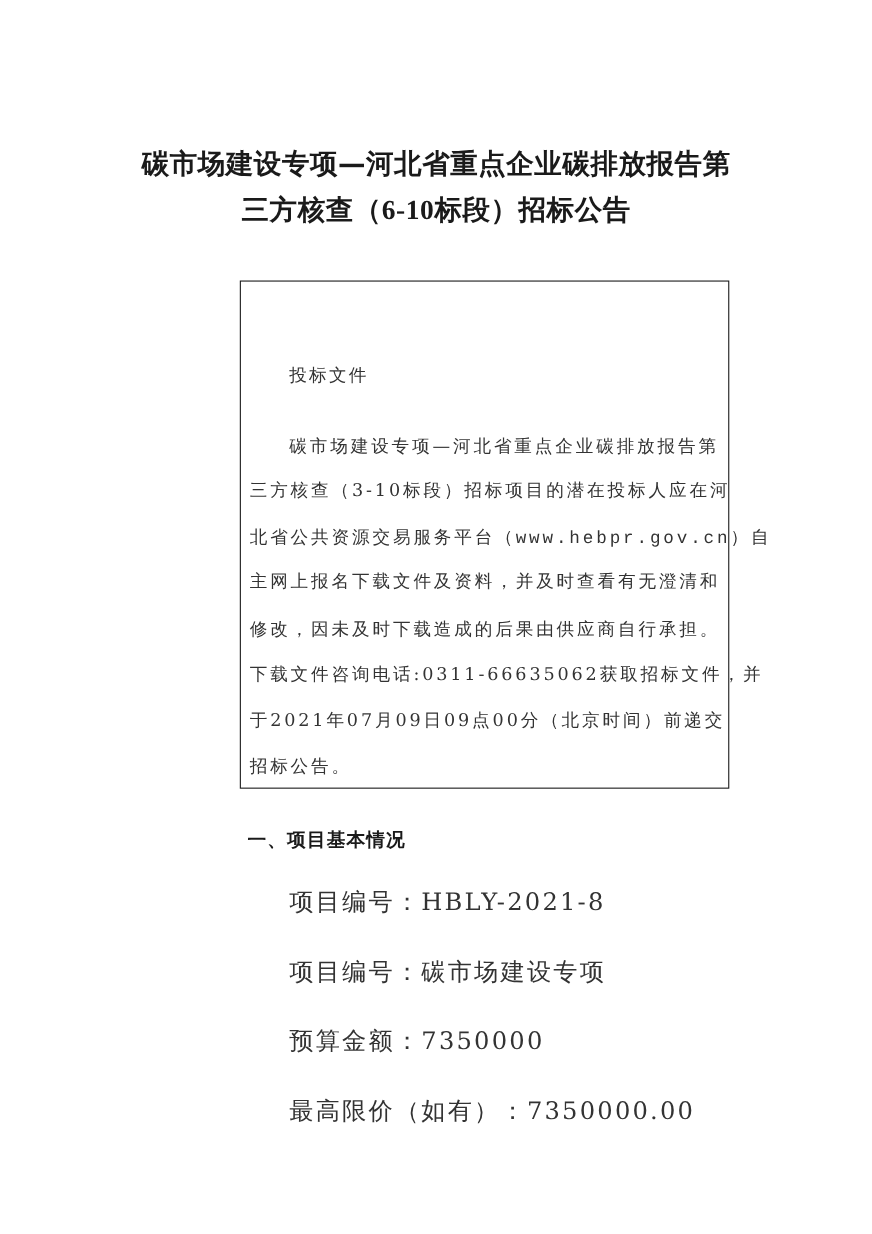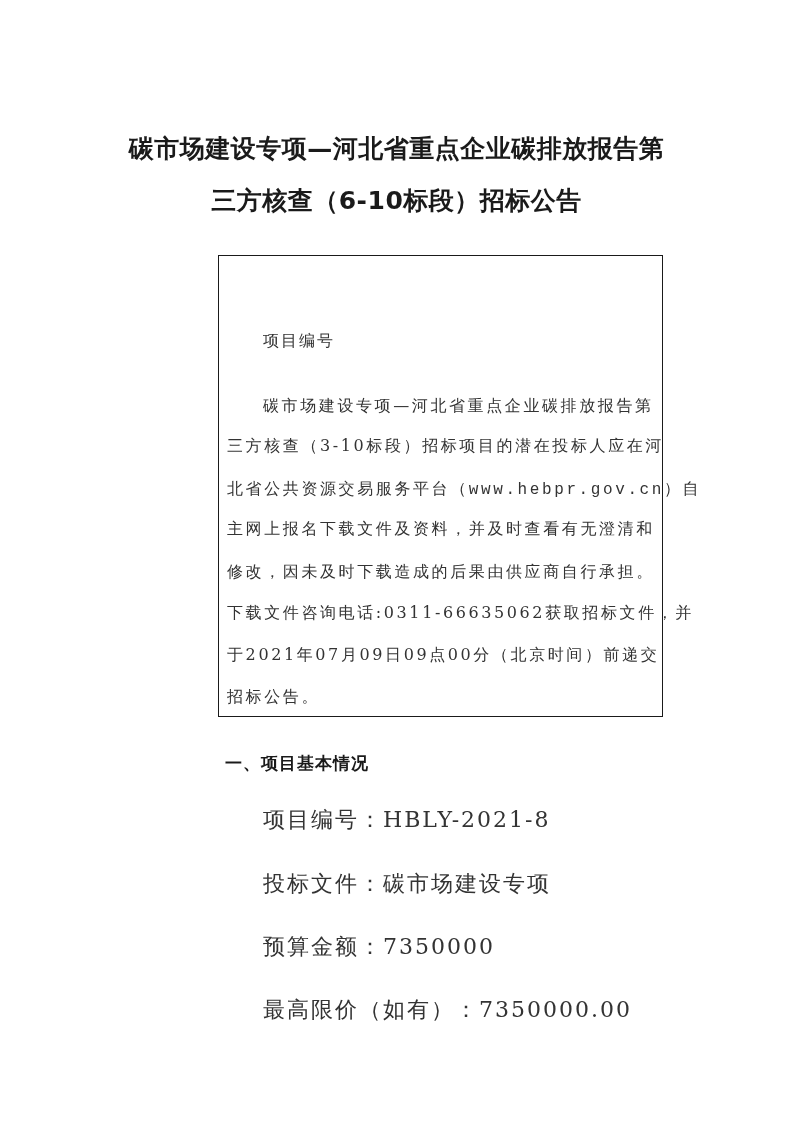--- a/index.html
+++ b/index.html
@@ -21,21 +21,21 @@
       width: 793px;
       text-align: center;
       font-family: "DejaVu Sans", "Liberation Sans", sans-serif;
       font-weight: bold;
       font-size: 25px;
       color: #1a1a1a;
       letter-spacing: 0.5px;
       white-space: nowrap;
     }
     .title.line1 { top: 132px; }
-    .title.line2 { top: 184px; }
+    .title.line2 { top: 174px; font-family: Liberation Serif, serif; }
 
     .summary-box {
       position: absolute;
       left: 218px;
       top: 255px;
       width: 445px;
       height: 462px;
       border: 1.5px solid #1a1a1a;
       box-sizing: border-box;
     }
@@ -79,29 +79,29 @@
       white-space: nowrap;
     }
   </style>
 </head>
 <body>
 
 <div class="title line1">碳市场建设专项—河北省重点企业碳排放报告第</div>
 <div class="title line2">三方核查（6-10标段）招标公告</div>
 
 <div class="summary-box"></div>
-<div class="box-heading">项目编号</div>
+<div class="box-heading">投标文件</div>
 
 <div class="box-line indent" style="top:396px;">碳市场建设专项—河北省重点企业碳排放报告第</div>
 <div class="box-line" style="top:436px;">三方核查（3-10标段）招标项目的潜在投标人应在河</div>
 <div class="box-line" style="top:479px;font-family:Liberation Mono, monospace;">北省公共资源交易服务平台（www.hebpr.gov.cn）自</div>
 <div class="box-line" style="top:519px;">主网上报名下载文件及资料，并及时查看有无澄清和</div>
 <div class="box-line" style="top:562px;">修改，因未及时下载造成的后果由供应商自行承担。</div>
 <div class="box-line" style="top:603px;">下载文件咨询电话:0311-66635062获取招标文件，并</div>
 <div class="box-line" style="top:645px;">于2021年07月09日09点00分（北京时间）前递交</div>
 <div class="box-line" style="top:687px;">招标公告。</div>
 
 <div class="section-heading">一、项目基本情况</div>
 
 <div class="info-line" style="top:805px;">项目编号：HBLY-2021-8</div>
-<div class="info-line" style="top:869px;">投标文件：碳市场建设专项</div>
+<div class="info-line" style="top:869px;">项目编号：碳市场建设专项</div>
 <div class="info-line" style="top:932px;">预算金额：7350000</div>
 <div class="info-line" style="top:995px;text-align:center;">最高限价（如有）：7350000.00</div>
 
 </body></html>

